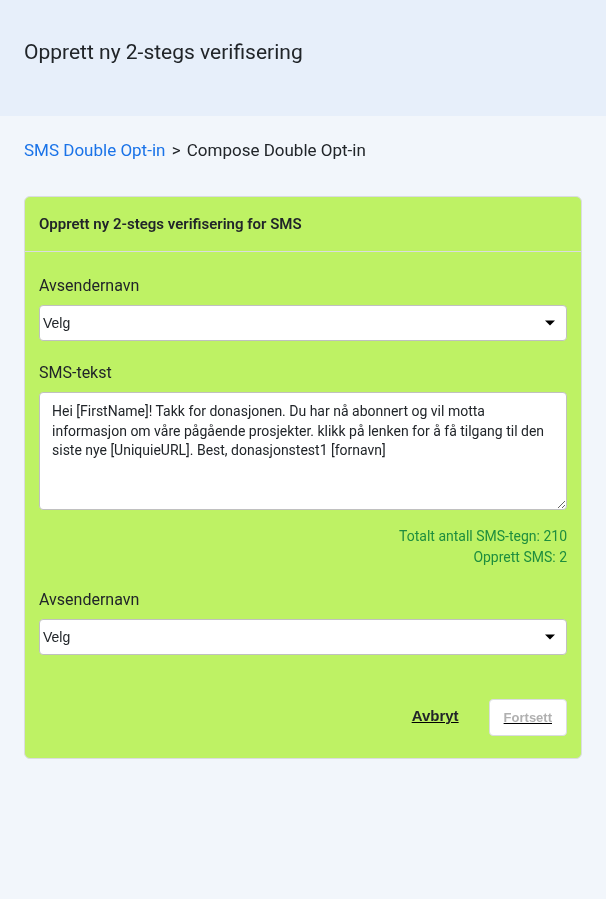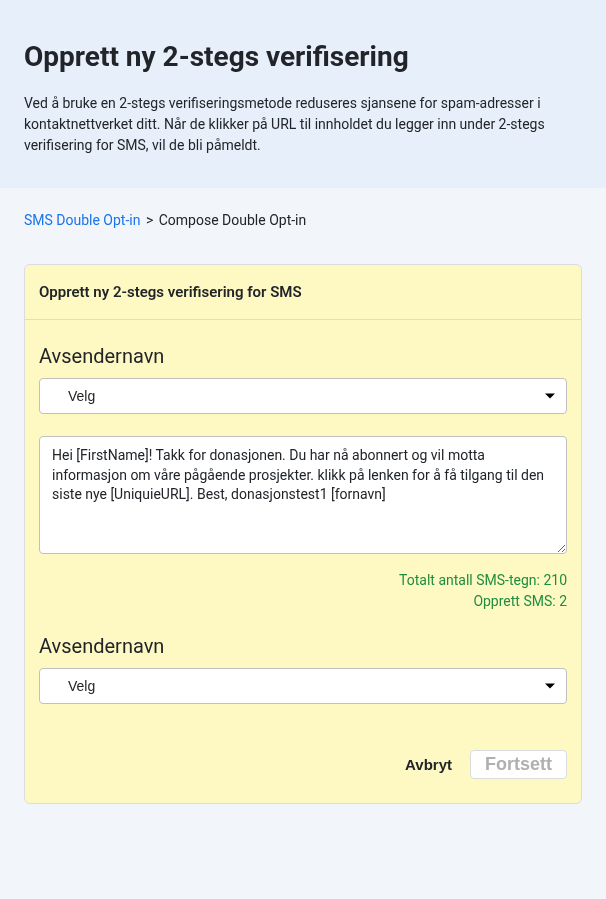--- a/index.html
+++ b/index.html
@@ -12,48 +12,48 @@
       background-color: #f2f6fb;
       width: 606px;
       height: 899px;
       overflow: hidden;
     }
     .header-section {
       background-color: #e7effa;
       padding: 40px 24px 32px 24px;
     }
     .page-title {
-      font-size: 28px;
-      font-weight: 700;
+      font-size: 21px;
+      font-weight: 400;
       color: #212529;
       margin-bottom: 20px;
     }
     .page-description {
       font-size: 14px;
       color: #212529;
       line-height: 1.5;
       max-width: 530px;
     }
     .content-area {
       padding: 24px;
     }
     .breadcrumb {
-      font-size: 14px;
+      font-size: 17px;
       margin-bottom: 36px;
       color: #212529;
     }
     .breadcrumb-link {
       color: #1a73e8;
       text-decoration: none;
     }
     .breadcrumb-sep {
       margin: 0 2px;
     }
     .card {
-      background: #fef9c3;
+      background: #bef264;
       border: 1px solid #dadce0;
       border-radius: 6px;
       overflow: hidden;
     }
     .card-header {
       padding: 18px 14px;
       border-bottom: 1px solid #dadce0;
     }
     .card-title {
       font-size: 15px;
@@ -61,30 +61,30 @@
       color: #212529;
     }
     .card-body {
       padding: 24px 14px 16px 14px;
     }
     .form-group {
       margin-bottom: 22px;
     }
     .form-label {
       display: block;
-      font-size: 20px;
+      font-size: 16px;
       color: #212529;
       margin-bottom: 10px;
     }
     .select-wrapper {
       position: relative;
     }
     .form-select {
       width: 100%;
-      padding: 9px 28px;
+      padding: 9px 3px;
       font-size: 14px;
       border: 1px solid #c0c0c0;
       border-radius: 4px;
       background: #fff;
       appearance: none;
       -webkit-appearance: none;
       cursor: pointer;
       color: #212529;
     }
     .select-caret {
@@ -118,50 +118,50 @@
       margin-bottom: 20px;
     }
     .sms-stat-line {
       font-size: 14px;
       color: #1e8e3e;
       line-height: 1.5;
     }
     .card-footer {
       display: flex;
       justify-content: flex-end;
-      align-items: center;
-      gap: 8px;
+      align-items: flex-start;
+      gap: 20px;
       padding: 28px 14px 22px 14px;
+      text-decoration: underline;
     }
     .btn-text {
       background: none;
       border: none;
       font-size: 15px;
       font-weight: 700;
       color: #212529;
       cursor: pointer;
       padding: 8px 10px;
     }
     .btn-outlined {
       background: #fff;
       border: 1px solid #dadce0;
       border-radius: 4px;
-      font-size: 18px;
+      font-size: 13px;
       font-weight: 600;
       color: #b0b0b0;
-      padding: 3px 14px;
+      padding: 10px 14px;
       cursor: pointer;
     }
   </style>
 </head>
 <body>
 
 <div class="header-section">
   <h1 class="page-title">Opprett ny 2-stegs verifisering</h1>
-  <p class="page-description">Ved å bruke en 2-stegs verifiseringsmetode reduseres sjansene for spam-adresser i kontaktnettverket ditt. Når de klikker på URL til innholdet du legger inn under 2-stegs verifisering for SMS, vil de bli påmeldt.</p>
 </div>
 
 <div class="content-area">
 
   <div class="breadcrumb">
     <a href="#" class="breadcrumb-link">SMS Double Opt-in</a>
     <span class="breadcrumb-sep">&gt;</span>
     <span>Compose Double Opt-in</span>
   </div>
 
@@ -175,20 +175,21 @@
         <label class="form-label">Avsendernavn</label>
         <div class="select-wrapper">
           <select class="form-select">
             <option>Velg</option>
           </select>
           <span class="select-caret"></span>
         </div>
       </div>
 
       <div class="form-group">
+        <label class="form-label">SMS-tekst</label>
         <textarea class="form-textarea" rows="5" style="">Hei [FirstName]! Takk for donasjonen. Du har nå abonnert og vil motta informasjon om våre pågående prosjekter. klikk på lenken for å få tilgang til den siste nye [UniquieURL]. Best, donasjonstest1 [fornavn]</textarea>
         <div class="sms-stats">
           <div class="sms-stat-line">
             <span>Totalt antall SMS-tegn:</span>
             <span>210</span>
           </div>
           <div class="sms-stat-line">
             <span>Opprett SMS:</span>
             <span>2</span>
           </div>

